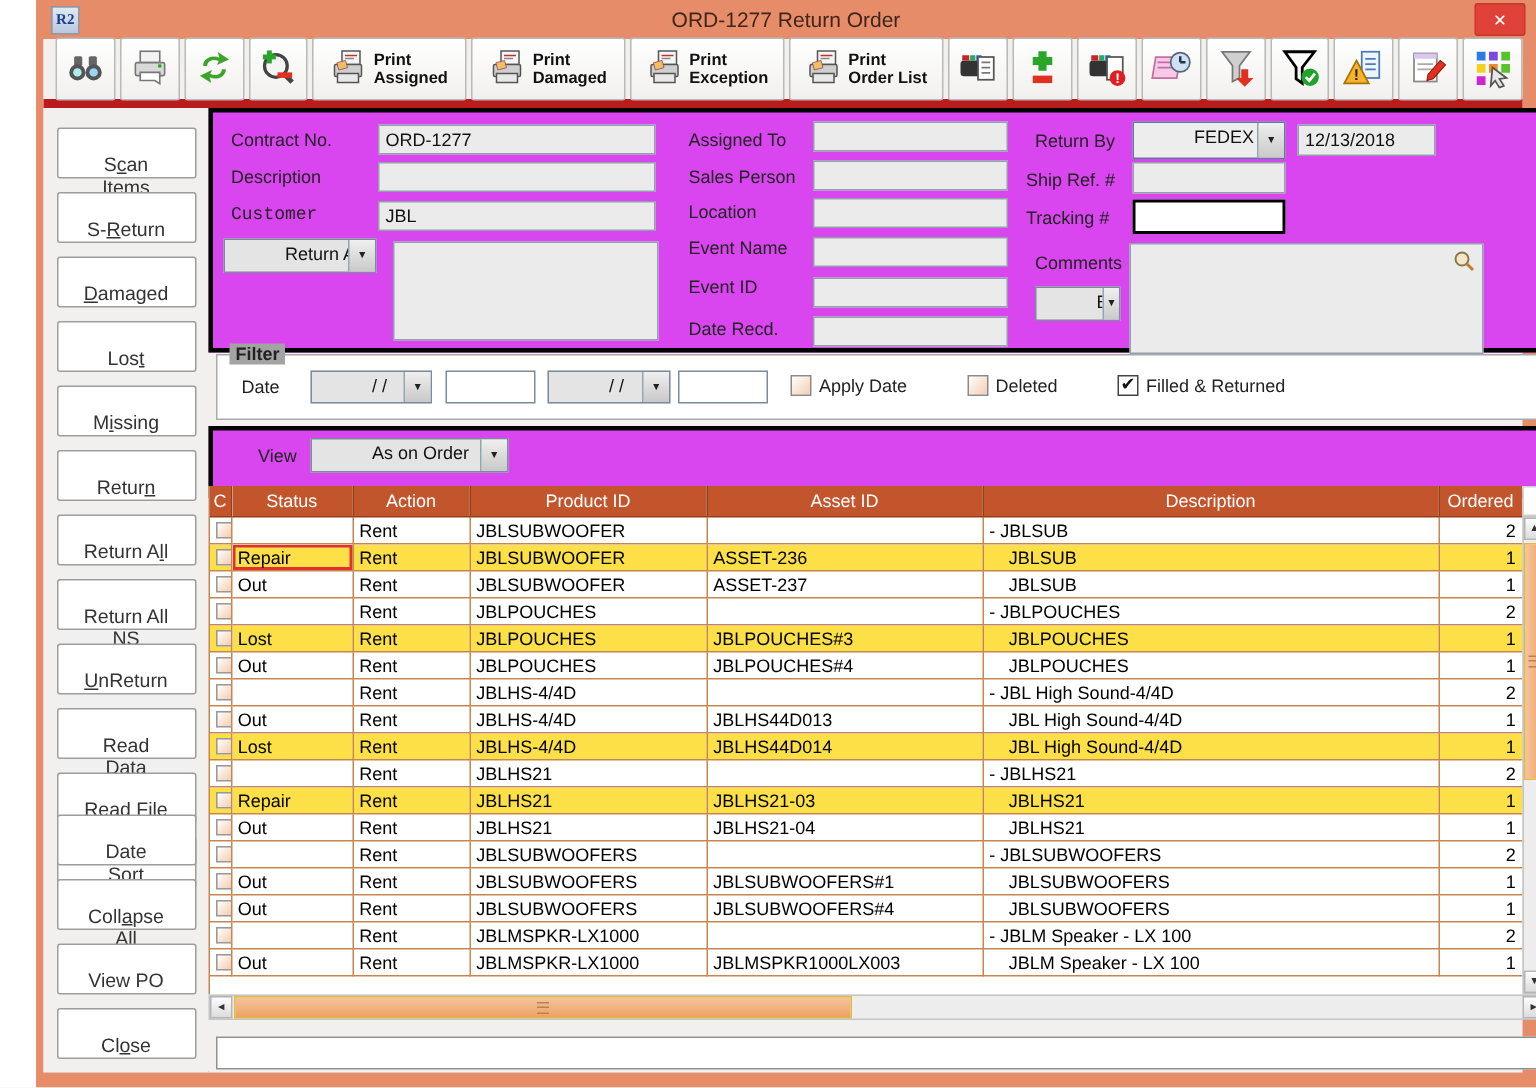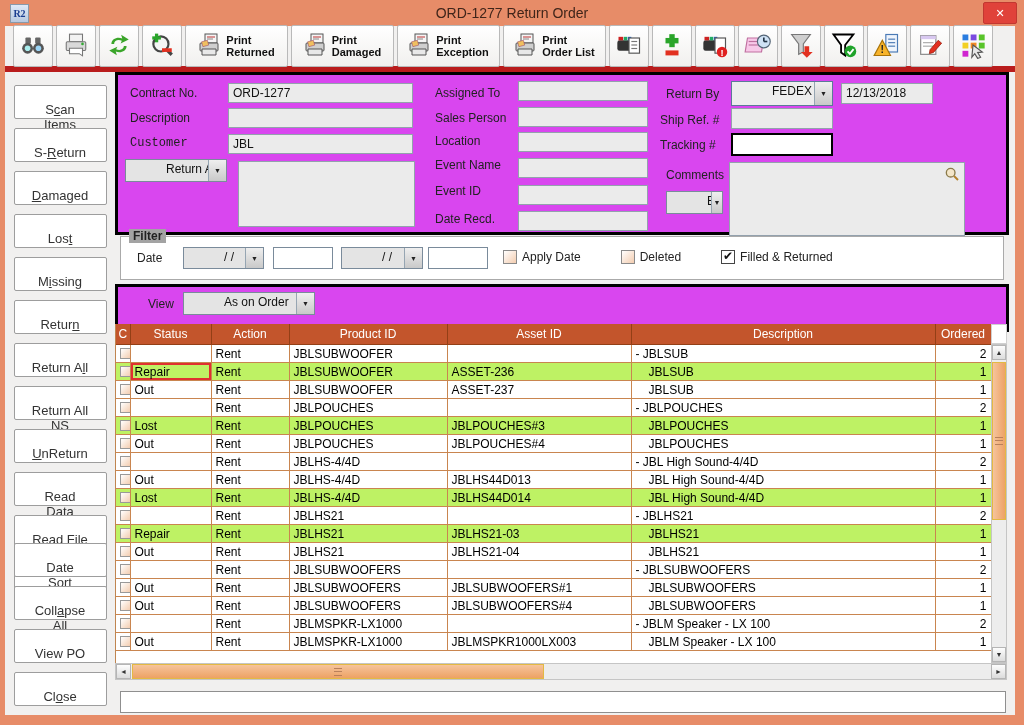--- a/index.html
+++ b/index.html
@@ -1,18 +1,18 @@
 <!DOCTYPE html>
 <html><head>
 <meta charset="utf-8">
 <style>
   html,body{margin:0;padding:0;}
   body{width:1024px;height:725px;position:relative;font-family:"Liberation Sans","DejaVu Sans",sans-serif;font-size:12px;color:#222;overflow:hidden;background:#fff;}
   u{text-decoration:underline;}
-  .window{position:absolute;inset:0;background:#E78C68;}
+  .window{position:absolute;inset:0;background:#E78C68;margin-left:24px;}
   
   .titlebar{position:absolute;top:0;left:0;right:0;height:26px;display:flex;align-items:center;}
   .app-icon{margin-left:10px;width:17px;height:17px;background:linear-gradient(#dfe9f5,#b8c9e0);border:1px solid #8899aa;color:#1a3d8f;font-size:10px;font-weight:bold;display:flex;align-items:center;justify-content:center;font-family:"Liberation Serif",serif;}
   .title{position:absolute;left:0;right:0;text-align:center;font-size:14px;color:#40251a;}
   .close-btn{position:absolute;right:7px;top:2px;width:32px;height:20px;background:#E0423A;border:1px solid #c23730;border-radius:2px;color:#fff;font-size:11px;display:flex;align-items:center;justify-content:center;cursor:pointer;}
   
   .client{position:absolute;left:5px;top:26px;right:9px;bottom:10px;background:#F1F0EF;box-shadow:inset 0 0 0 1px #c97a55;}
   
   .toolbar{position:absolute;top:0;left:0;right:0;height:46px;display:flex;align-items:center;padding-left:8px;gap:3px;background:#F1F0EF;border-bottom:6px solid #b91c1c;box-sizing:border-box;}
   .tbtn{height:40px;background:linear-gradient(#ffffff,#f1f0ee);border:1px solid #b9b9b9;border-radius:2px;display:flex;align-items:center;justify-content:center;gap:4px;padding:0 3px;cursor:pointer;}
@@ -47,21 +47,21 @@
   .cb.checked{background:#fff;border:1px solid #444;}
   .cb.checked::before{content:"✔";position:absolute;left:1px;top:-2px;font-size:12px;color:#111;}
   
   .view-panel{left:0;top:212px;width:894px;height:48px;}
   
   .table-wrap{position:absolute;left:0;top:252px;width:876px;height:339px;overflow:hidden;background:#fff;border-left:1px solid #c08550;box-sizing:border-box;}
   table.grid{border-collapse:collapse;table-layout:fixed;width:875px;}
   table.grid th{background:#C3552C;color:#fff;font-weight:normal;font-size:12px;height:20px;border-right:1px solid #93delete3;border-right:1px solid #933f16;border-bottom:1px solid #933f16;padding:0 2px;overflow:hidden;}
   table.grid td{height:18px;font-size:12px;color:#000;border-right:1px solid #c9854f;border-bottom:1px solid #c9854f;padding:0 4px;white-space:nowrap;overflow:hidden;box-sizing:border-box;}
   tr.grid-row{background:#fff;}
-  tr.grid-row.hl{background:#bef264;}
+  tr.grid-row.hl{background:#fde047;}
   tr.sel td.status-cell{box-shadow:inset 0 0 0 2px #E03030;}
   td.c-cell{padding:0 1px;}
   .row-cb{display:block;width:11px;height:11px;margin:0 auto;background:linear-gradient(135deg,#ffffff,#f3cdb0);border:1px solid #999;box-sizing:border-box;}
   td.desc-cell{padding-left:5px;}
   td.desc-cell.indent{padding-left:17px;}
   td.num-cell{text-align:right;padding-right:3px;}
   
   .vscroll{position:absolute;left:876px;top:272px;width:16px;height:319px;background:#EDEDED;border:1px solid #c5c5c5;box-sizing:border-box;}
   .corner{position:absolute;left:876px;top:252px;width:16px;height:20px;background:#fff;border:1px solid #d0d0d0;box-sizing:border-box;}
   .sarrow{position:absolute;width:14px;height:15px;background:linear-gradient(#fdfdfd,#dcdcdc);border:1px solid #b5b5b5;box-sizing:border-box;display:flex;align-items:center;justify-content:center;font-size:7px;color:#333;cursor:pointer;}
@@ -133,21 +133,21 @@
             <span>
               <svg width="24" height="24" viewBox="0 0 24 24">
                 <rect x="7" y="1" width="12" height="9" fill="#f5f5f5" stroke="#555"></rect>
                 <line x1="9" y1="4" x2="17" y2="4" stroke="#b33"></line>
                 <line x1="9" y1="6" x2="15" y2="6" stroke="#888"></line>
                 <rect x="2" y="10" width="18" height="8" rx="1" fill="#cfcfcf" stroke="#555"></rect>
                 <rect x="4" y="8" width="6" height="5" fill="#f0c060" stroke="#946" stroke-width=".5" transform="rotate(-15 7 10)"></rect>
                 <path d="M4 16 h14 v6 h-14 z" fill="#e8e8e8" stroke="#555"></path>
               </svg>
             </span>
-            <span class="plabel"><span>Print</span><br><span>Returned</span></span>
+            <span class="plabel"><span>Print</span><br><span>Assigned</span></span>
           </span>
           <span class="tbtn wide">
             <span>
               <svg width="24" height="24" viewBox="0 0 24 24">
                 <rect x="7" y="1" width="12" height="9" fill="#f5f5f5" stroke="#555"></rect>
                 <line x1="9" y1="4" x2="17" y2="4" stroke="#b33"></line>
                 <line x1="9" y1="6" x2="15" y2="6" stroke="#888"></line>
                 <rect x="2" y="10" width="18" height="8" rx="1" fill="#cfcfcf" stroke="#555"></rect>
                 <rect x="4" y="8" width="6" height="5" fill="#f0c060" stroke="#946" stroke-width=".5" transform="rotate(-15 7 10)"></rect>
                 <path d="M4 16 h14 v6 h-14 z" fill="#e8e8e8" stroke="#555"></path>

